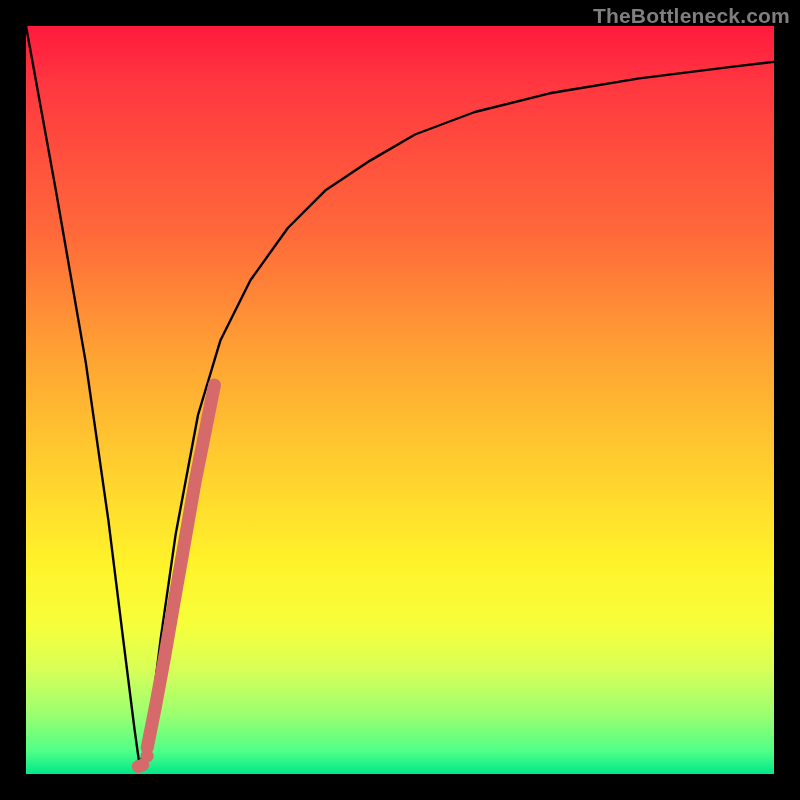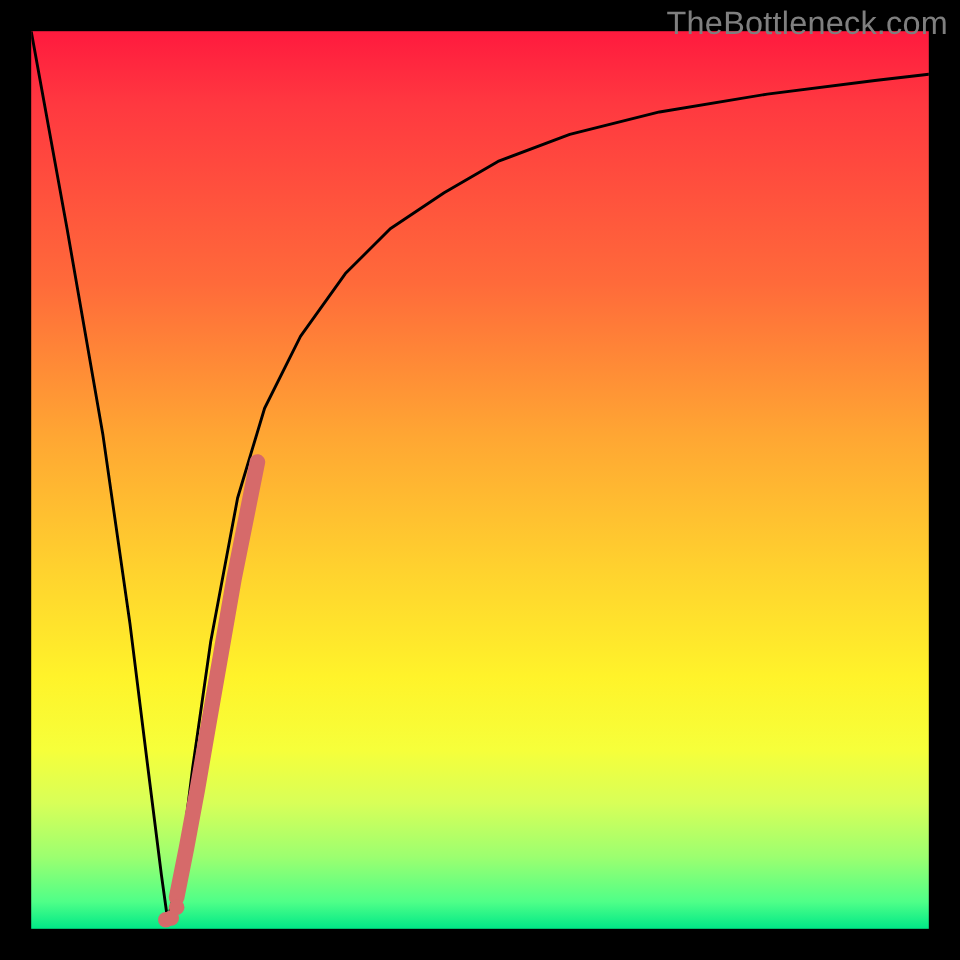--- a/index.html
+++ b/index.html
@@ -38,22 +38,22 @@
       #9cff70 92%,
       #4fff88 97%,
       #00e887 100%
     );
   }
   .watermark {
     position: absolute;
     top: 4px;
     right: 10px;
     color: #7f7f7f;
-    font-size: 27px;
-    font-weight: 400;
+    font-size: 21px;
+    font-weight: 700;
     letter-spacing: 0.2px;
   }
   svg.overlay {
     position: absolute;
     left: 0;
     top: 0;
     width: 748px;
     height: 748px;
   }
 </style>

